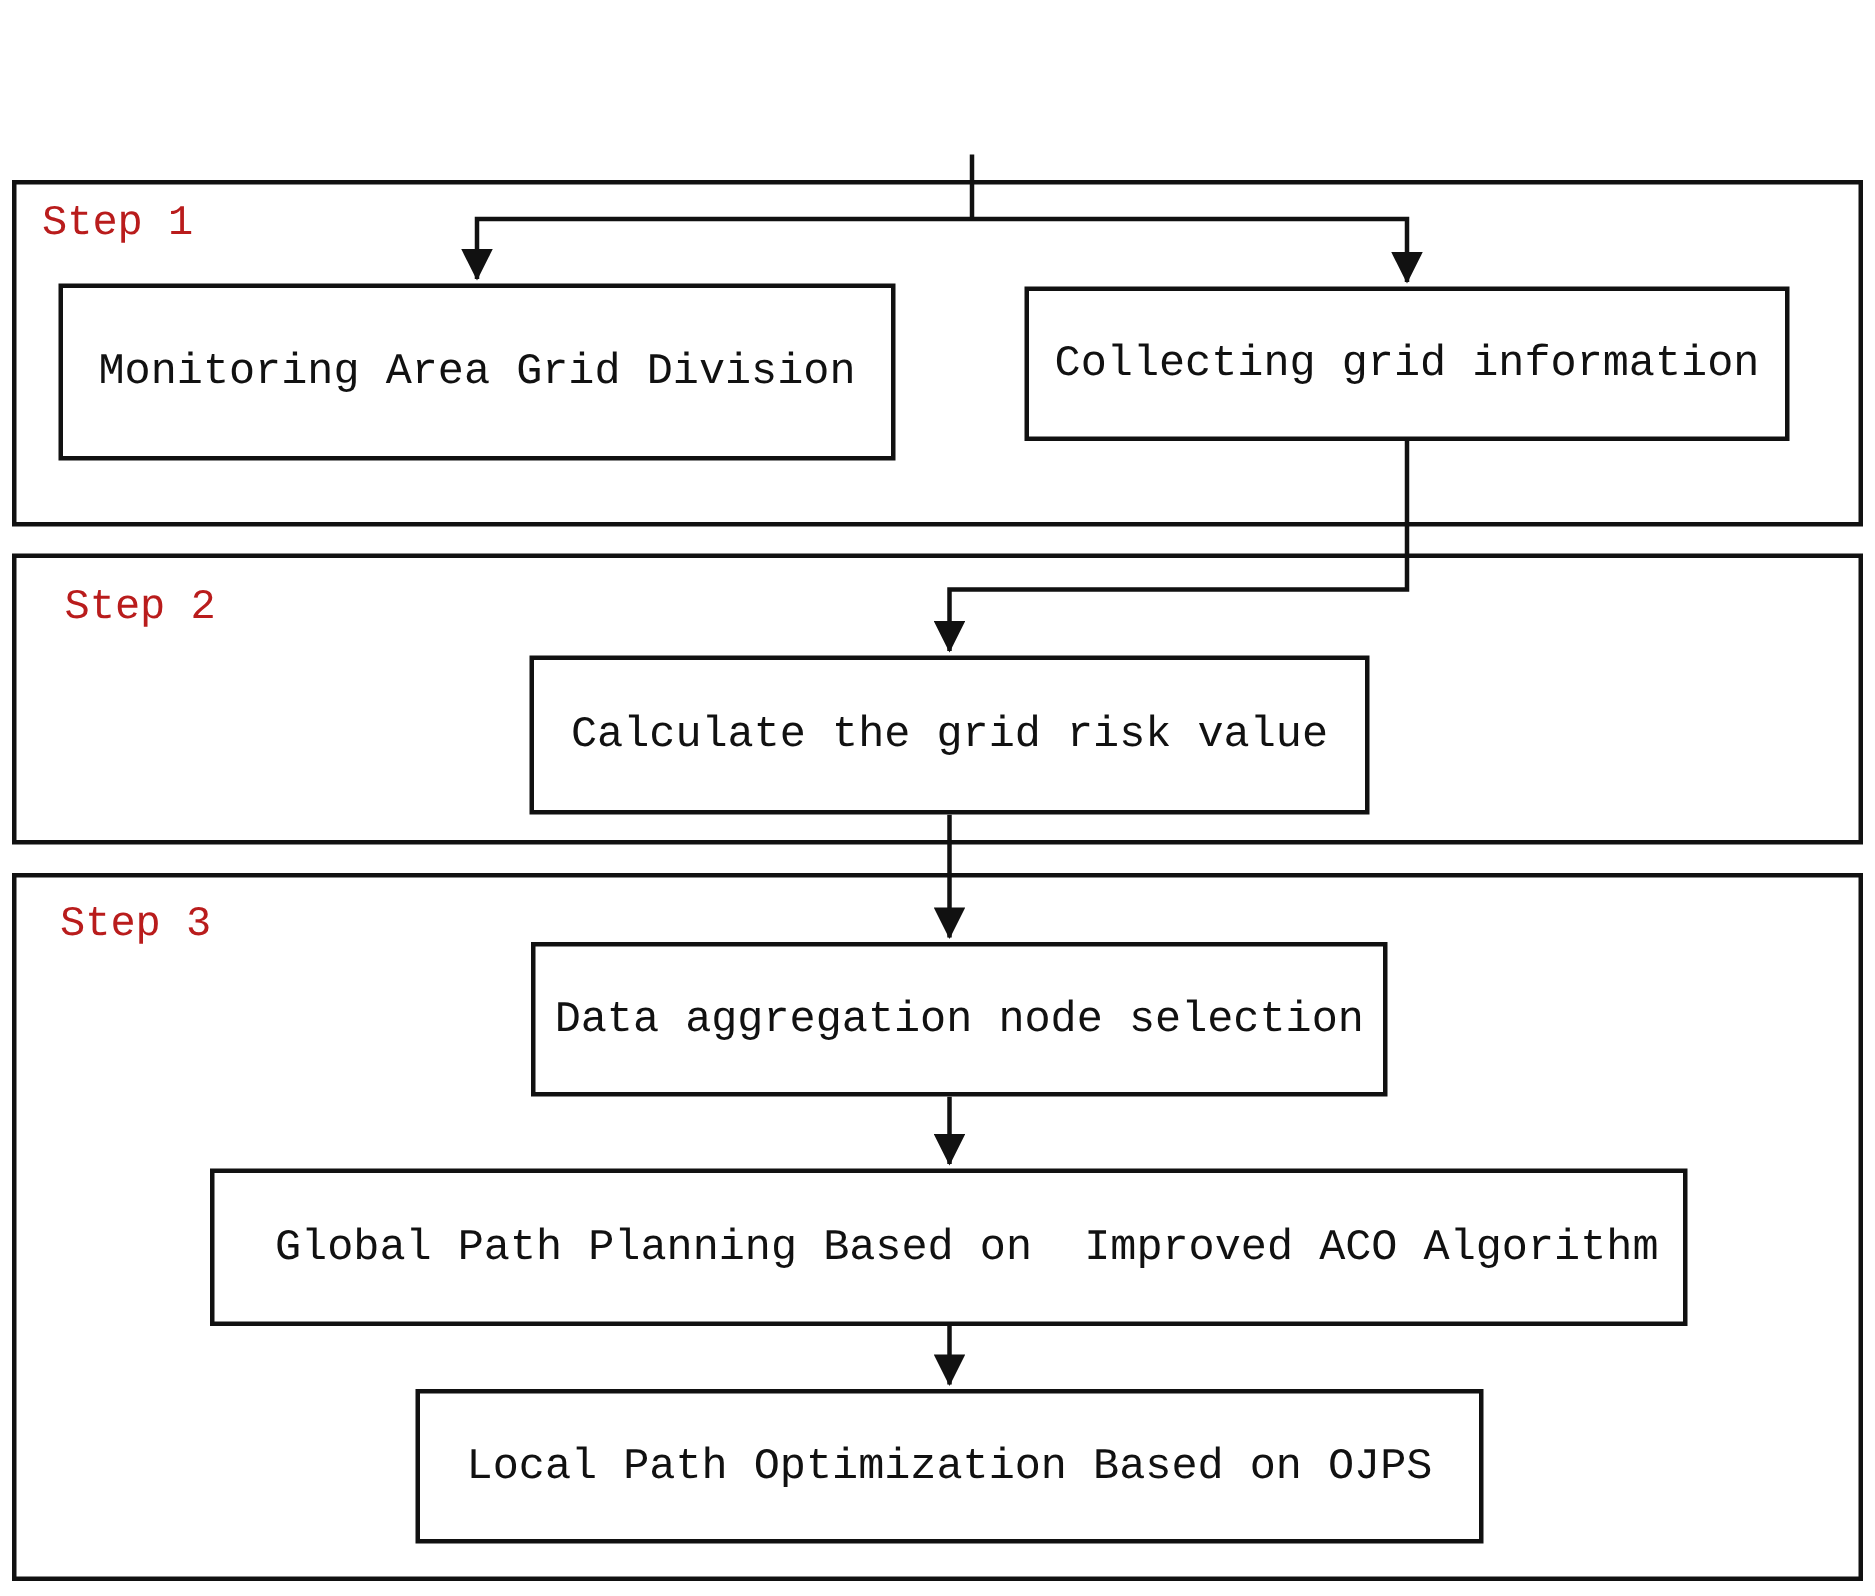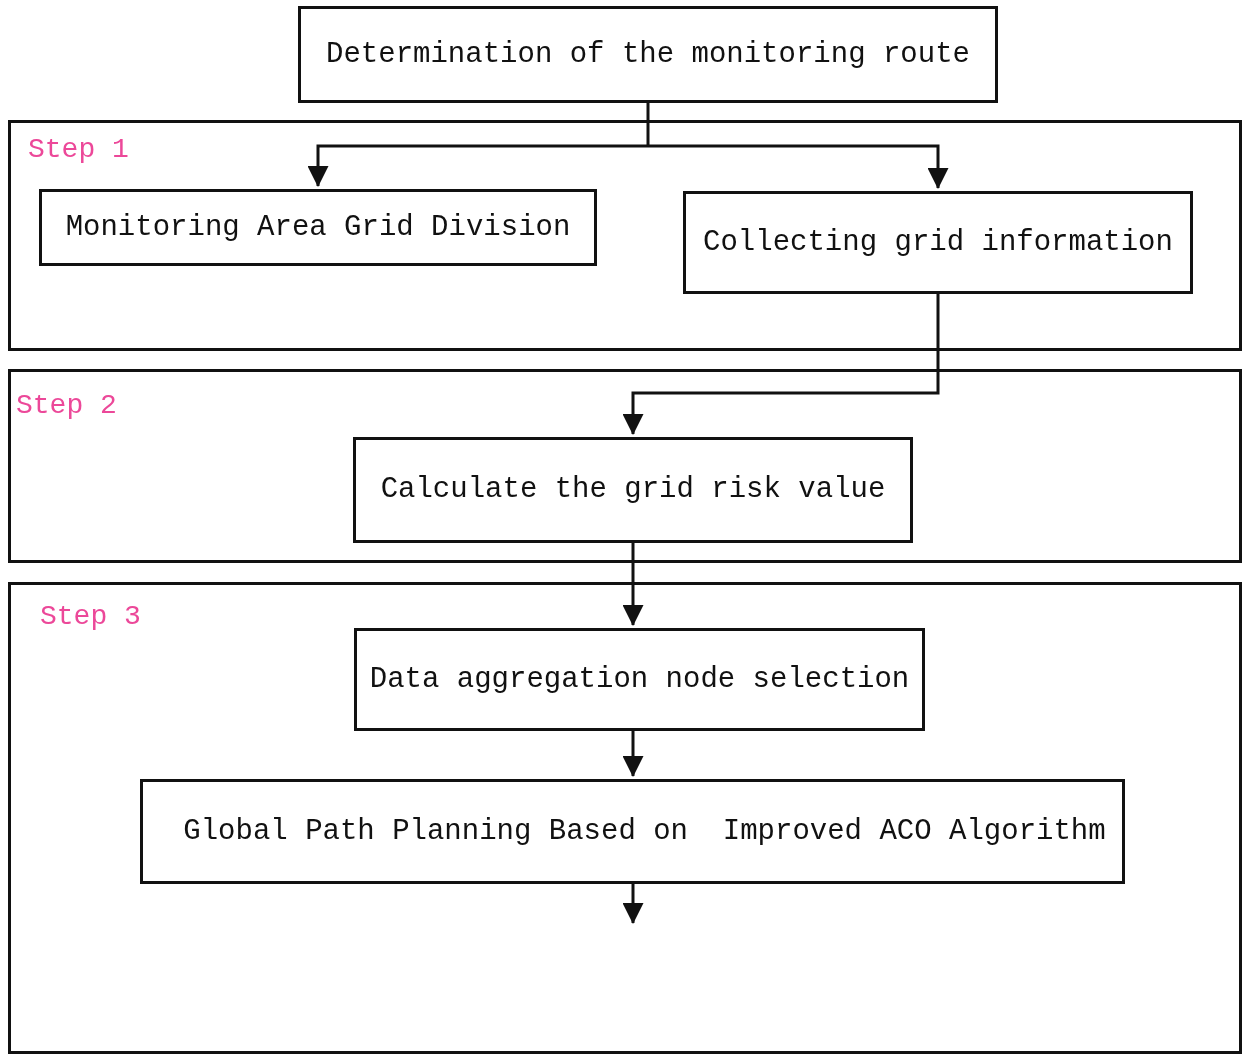--- a/index.html
+++ b/index.html
@@ -20,21 +20,21 @@
     position: absolute;
     border: 3px solid #111111;
     background: transparent;
     box-sizing: border-box;
   }
   .step-label {
     position: absolute;
     font-size: 28px;
     line-height: 32px;
     white-space: pre;
-    color: #ec4899;
+    color: #b91c1c;
   }
   .node-box {
     position: absolute;
     border: 3px solid #111111;
     background: #ffffff;
     box-sizing: border-box;
     display: flex;
     align-items: center;
     justify-content: center;
   }
@@ -62,55 +62,55 @@
 </head>
 <body>
 
 <div class="canvas">
 
   <div class="group-rect" style="left:8px; top:120px; width:1234px; height:231px;"></div>
   <div class="group-rect" style="left:8px; top:369px; width:1234px; height:194px;"></div>
   <div class="group-rect" style="left:8px; top:582px; width:1234px; height:472px;"></div>
 
   <div class="step-label" style="left:28px; top:134px;">Step 1</div>
-  <div class="step-label" style="left:16px; top:390px;">Step 2</div>
+  <div class="step-label" style="left:43px; top:390px;">Step 2</div>
   <div class="step-label" style="left:40px; top:601px;">Step 3</div>
 
   <svg class="connector-layer" width="1250" height="1064" viewBox="0 0 1250 1064">
     <defs>
       <marker id="arrow" viewBox="0 0 10 10" refX="9.5" refY="5" markerWidth="8" markerHeight="7" orient="auto-start-reverse" markerUnits="strokeWidth">
         <path d="M0,0 L10,5 L0,10 z" fill="#111111"></path>
       </marker>
     </defs>
     <path class="edge" d="M648,103 L648,147"></path>
     <path class="edge" d="M318,186 L318,146 L938,146 L938,188" marker-start="url(#arrow)" marker-end="url(#arrow)"></path>
     <path class="edge" d="M938,294 L938,393 L633,393 L633,434" marker-end="url(#arrow)"></path>
     <path class="edge" d="M633,543 L633,625" marker-end="url(#arrow)"></path>
     <path class="edge" d="M633,731 L633,776" marker-end="url(#arrow)"></path>
     <path class="edge" d="M633,884 L633,923" marker-end="url(#arrow)"></path>
   </svg>
 
-  <div class="node-box" style="left:298px; top:6px; width:700px; height:97px;">
-    <span class="node-label">Determination of the monitoring route</span>
-  </div>
 
-  <div class="node-box" style="left:39px; top:189px; width:558px; height:77px;">
+  <div class="node-box" style="left:39px; top:189px; width:558px; height:118px;">
     <span class="node-label">Monitoring Area Grid Division</span>
   </div>
 
   <div class="node-box" style="left:353px; top:437px; width:560px; height:106px;">
     <span class="node-label">Calculate the grid risk value</span>
   </div>
 
   <div class="node-box" style="left:683px; top:191px; width:510px; height:103px;">
     <span class="node-label">Collecting grid information</span>
   </div>
 
   <div class="node-box" style="left:354px; top:628px; width:571px; height:103px;">
     <span class="node-label">Data aggregation node selection</span>
   </div>
 
   <div class="node-box" style="left:140px; top:779px; width:985px; height:105px;padding-left:24px;">
     <span class="node-label">Global Path Planning Based on  Improved ACO Algorithm</span>
   </div>
 
+  <div class="node-box" style="left:277px; top:926px; width:712px; height:103px;">
+    <span class="node-label">Local Path Optimization Based on OJPS</span>
+  </div>
 
 </div>
 
 </body></html>

